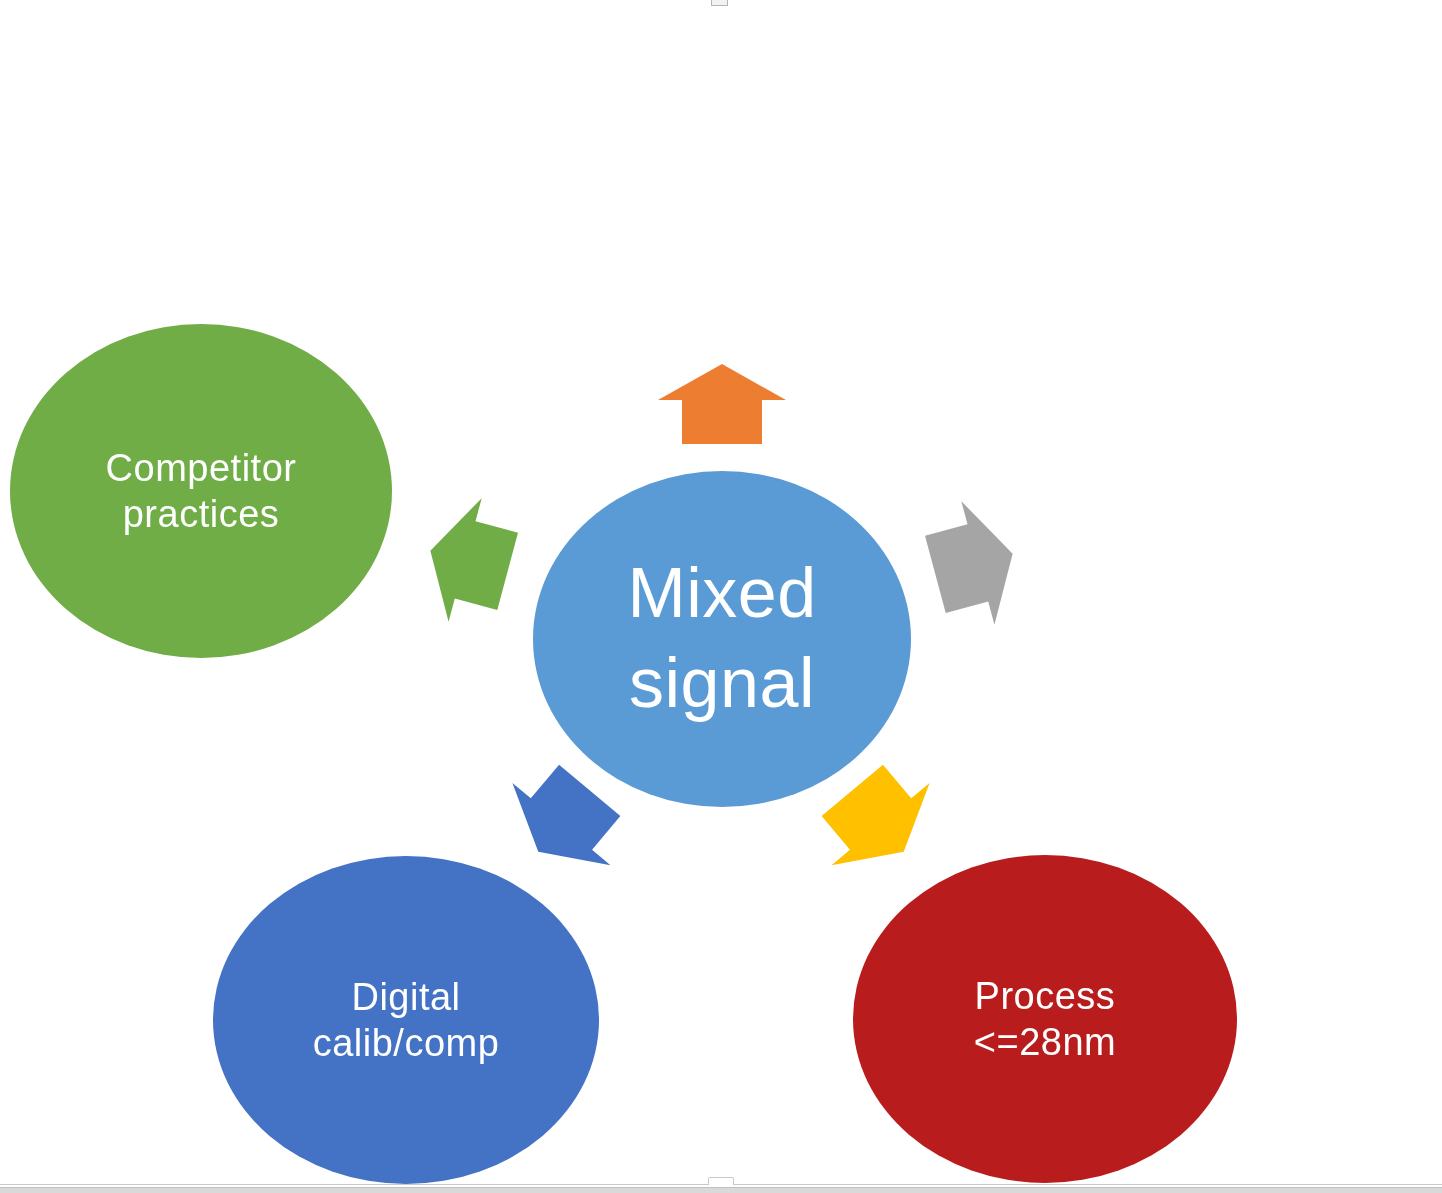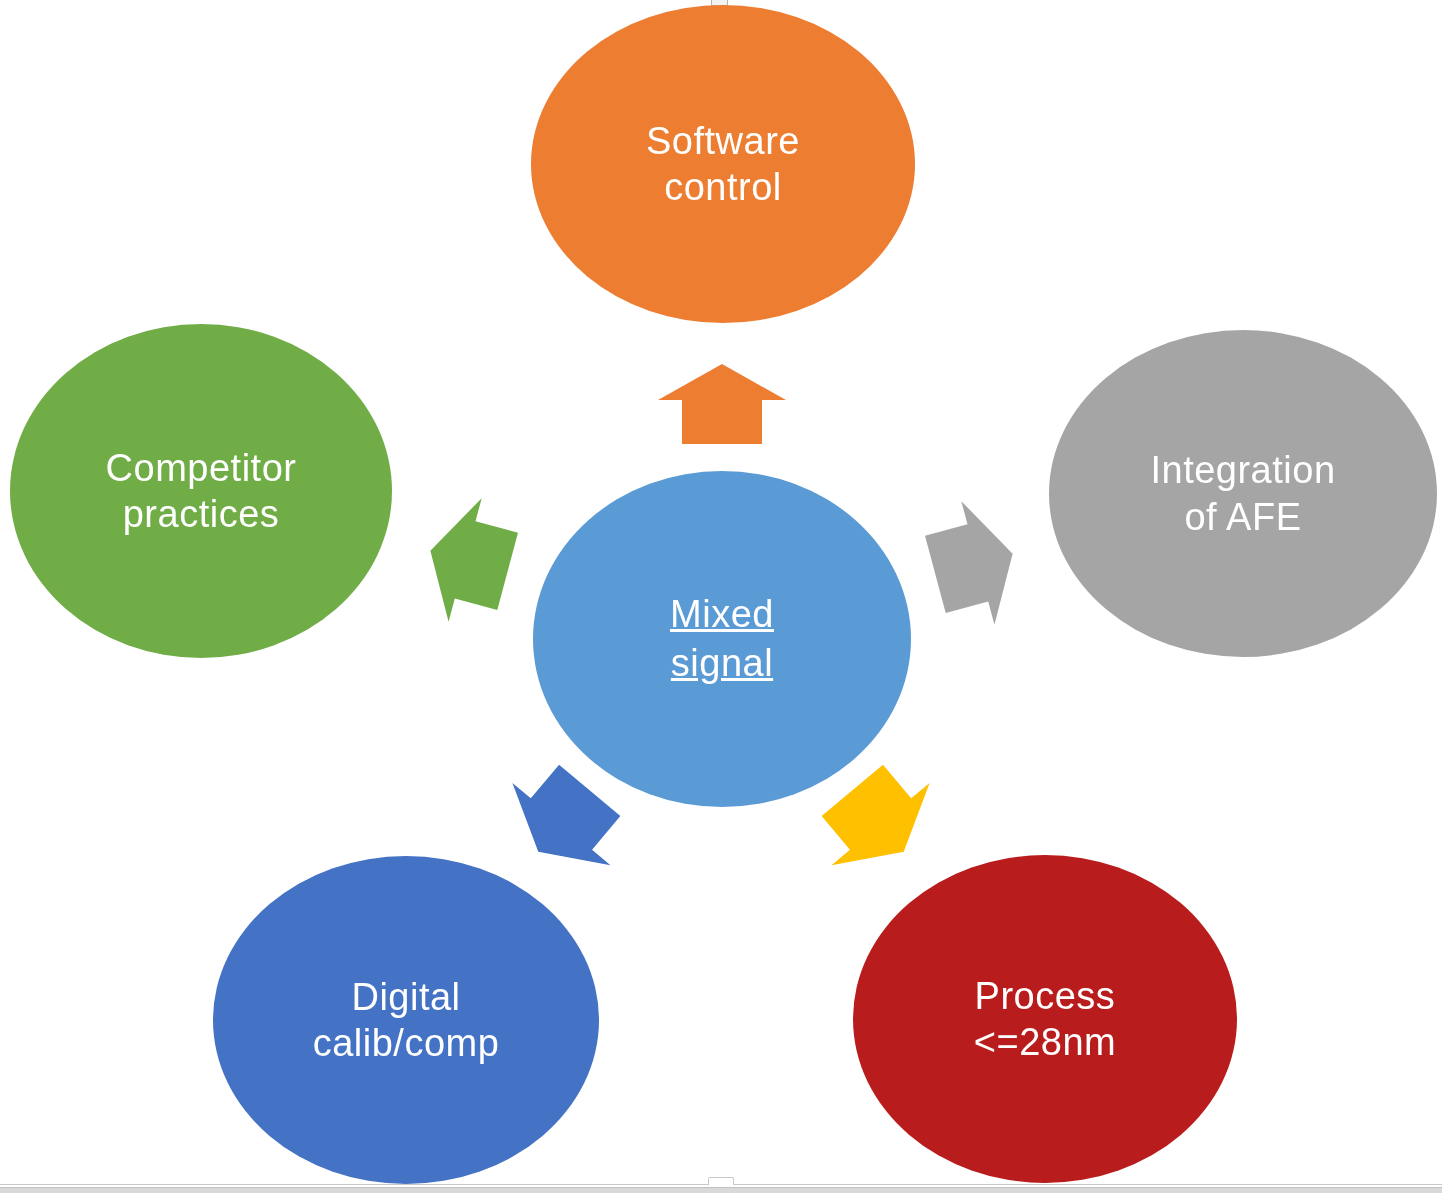--- a/index.html
+++ b/index.html
@@ -25,23 +25,22 @@
     z-index: 2;
   }
   .node-label {
     color: #ffffff;
     white-space: pre-line;
     line-height: 1.22;
     font-size: 38px;
     letter-spacing: 0.5px;
   }
   .node-center .node-label {
-    font-size: 38px;
+    font-size: 70px;
     line-height: 1.28;
-    text-decoration: underline;
   }
   .arrows-layer {
     position: absolute;
     left: 0;
     top: 0;
     width: 1442px;
     height: 1193px;
     z-index: 1;
   }
   .top-handle {
@@ -101,29 +100,21 @@
     <path transform="translate(878,821) rotate(140)" d="M 0 -40 L 64 -4 L 40 -4 L 40 40 L -40 40 L -40 -4 L -64 -4 Z" fill="#FFC000"></path>
     <path transform="translate(564,821) rotate(220)" d="M 0 -40 L 64 -4 L 40 -4 L 40 40 L -40 40 L -40 -4 L -64 -4 Z" fill="#4472C4"></path>
     <path transform="translate(469,561) rotate(285)" d="M 0 -40 L 64 -4 L 40 -4 L 40 40 L -40 40 L -40 -4 L -64 -4 Z" fill="#70AD47"></path>
   </svg>
 
   <div class="node node-center" style="left: 533px; top: 471px; width: 378px; height: 336px; background-color: rgb(91, 155, 213);">
     <span class="node-label">Mixed
 signal</span>
   </div>
 
-  <div class="node" style="left: 531px; top: 5px; width: 384px; height: 318px; background-color: rgb(237, 125, 49);">
-    <span class="node-label">Software
-control</span>
-  </div>
 
-  <div class="node" style="left: 1049px; top: 330px; width: 388px; height: 327px; background-color: rgb(165, 165, 165);">
-    <span class="node-label">Integration
-of AFE</span>
-  </div>
 
   <div class="node" style="left: 853px; top: 855px; width: 384px; height: 328px; background-color: #b91c1c;">
     <span class="node-label">Process
 &lt;=28nm</span>
   </div>
 
   <div class="node" style="left: 10px; top: 324px; width: 382px; height: 334px; background-color: rgb(112, 173, 71);">
     <span class="node-label">Competitor
 practices</span>
   </div>

